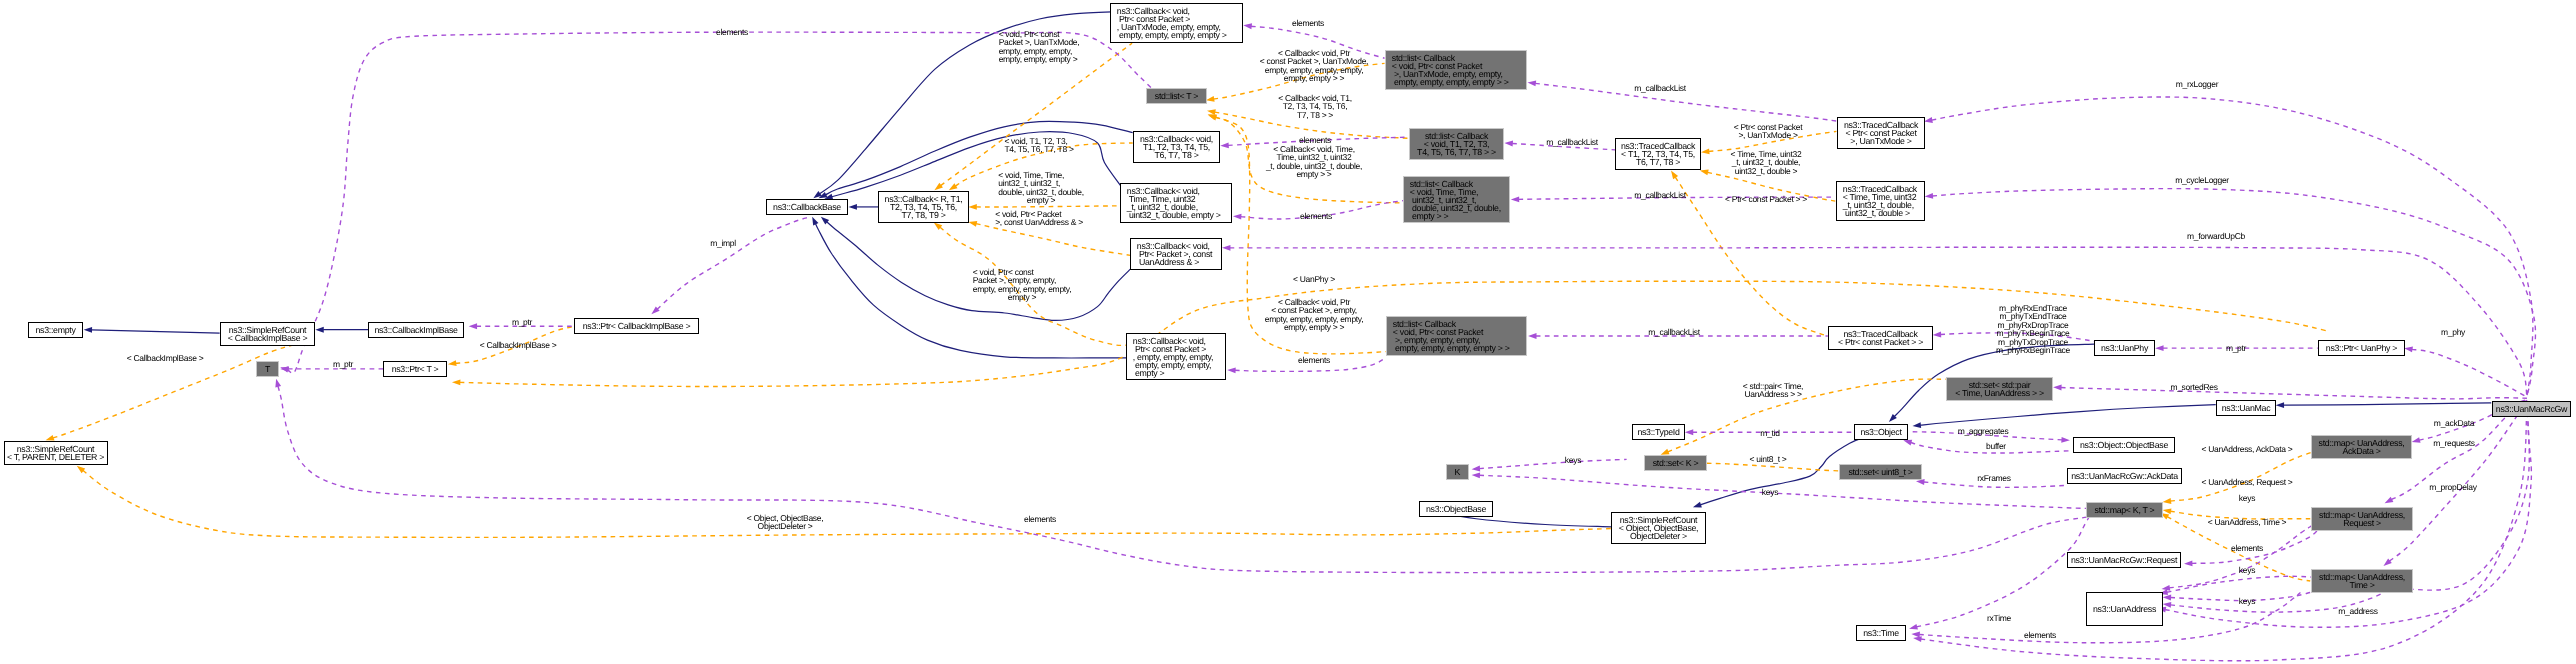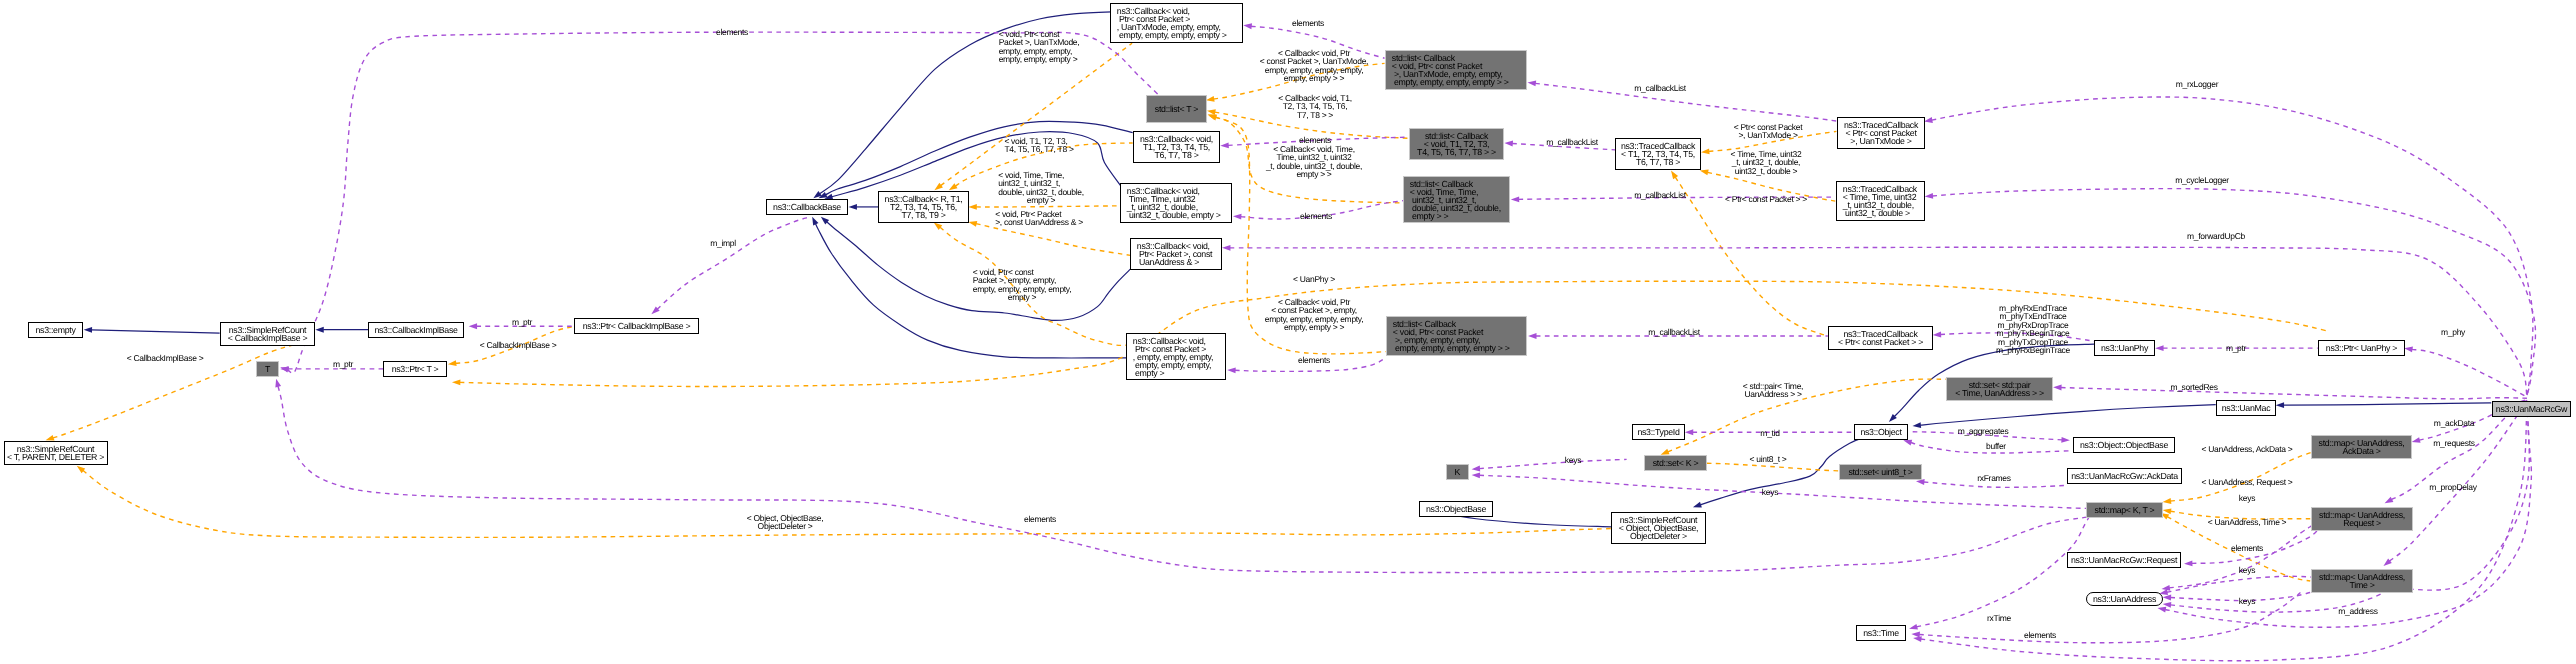--- a/index.html
+++ b/index.html
@@ -174,21 +174,21 @@
 <div class="node class ac" style="left: 28px; top: 322px; width: 55px; height: 16px;"><span>ns3::empty</span></div>
     <div class="node class ac" style="left: 220px; top: 322px; width: 95px; height: 23.6px;"><span>ns3::SimpleRefCount</span><span>&lt; CallbackImplBase &gt;</span></div>
     <div class="node class ac" style="left: 368px; top: 322px; width: 96px; height: 16px;"><span>ns3::CallbackImplBase</span></div>
     <div class="node class ac" style="left: 574px; top: 318px; width: 125px; height: 16px;"><span>ns3::Ptr&lt; CallbackImplBase &gt;</span></div>
     <div class="node class ac" style="left: 3.5px; top: 441px; width: 104px; height: 23.6px;"><span>ns3::SimpleRefCount</span><span>&lt; T, PARENT, DELETER &gt;</span></div>
     <div class="node tmpl ac" style="left: 256px; top: 361px; width: 23px; height: 16px;"><span>T</span></div>
     <div class="node class ac" style="left: 383px; top: 361px; width: 64px; height: 16px;"><span>ns3::Ptr&lt; T &gt;</span></div>
     <div class="node class ac" style="left: 766px; top: 199px; width: 82px; height: 16px;"><span>ns3::CallbackBase</span></div>
     <div class="node class ac" style="left: 878px; top: 191px; width: 91px; height: 32px;"><span>ns3::Callback&lt; R, T1,</span><span>T2, T3, T4, T5, T6,</span><span>T7, T8, T9 &gt;</span></div>
     <div class="node class al" style="left: 1110px; top: 2.9px; width: 133px; height: 40px;"><span>ns3::Callback&lt; void,</span><span> Ptr&lt; const Packet &gt;</span><span>, UanTxMode, empty, empty,</span><span> empty, empty, empty, empty &gt;</span></div>
-    <div class="node tmpl ac" style="left: 1146px; top: 95px; width: 61px; height: 28px;"><span>std::list&lt; T &gt;</span></div>
+    <div class="node tmpl ac" style="left: 1146px; top: 88px; width: 61px; height: 16px;"><span>std::list&lt; T &gt;</span></div>
     <div class="node class ac" style="left: 1133px; top: 131px; width: 87px; height: 32px;"><span>ns3::Callback&lt; void,</span><span>T1, T2, T3, T4, T5,</span><span>T6, T7, T8 &gt;</span></div>
     <div class="node class al" style="left: 1120px; top: 183px; width: 112px; height: 40px;"><span>ns3::Callback&lt; void,</span><span> Time, Time, uint32</span><span>_t, uint32_t, double,</span><span> uint32_t, double, empty &gt;</span></div>
     <div class="node class al" style="left: 1130px; top: 238px; width: 92px; height: 32px;"><span>ns3::Callback&lt; void,</span><span> Ptr&lt; Packet &gt;, const</span><span> UanAddress &amp; &gt;</span></div>
     <div class="node class al" style="left: 1126px; top: 333px; width: 100px; height: 47px;"><span>ns3::Callback&lt; void,</span><span> Ptr&lt; const Packet &gt;</span><span>, empty, empty, empty,</span><span> empty, empty, empty,</span><span> empty &gt;</span></div>
     <div class="node tmpl al" style="left: 1385px; top: 50px; width: 142px; height: 40px;"><span>std::list&lt; Callback</span><span>&lt; void, Ptr&lt; const Packet</span><span> &gt;, UanTxMode, empty, empty,</span><span> empty, empty, empty, empty &gt; &gt;</span></div>
     <div class="node tmpl ac" style="left: 1409px; top: 128px; width: 95px; height: 32px;"><span>std::list&lt; Callback</span><span>&lt; void, T1, T2, T3,</span><span>T4, T5, T6, T7, T8 &gt; &gt;</span></div>
     <div class="node tmpl al" style="left: 1403px; top: 176px; width: 107px; height: 47px;"><span>std::list&lt; Callback</span><span>&lt; void, Time, Time,</span><span> uint32_t, uint32_t,</span><span> double, uint32_t, double,</span><span> empty &gt; &gt;</span></div>
     <div class="node tmpl al" style="left: 1386px; top: 316px; width: 141px; height: 40px;"><span>std::list&lt; Callback</span><span>&lt; void, Ptr&lt; const Packet</span><span> &gt;, empty, empty, empty,</span><span> empty, empty, empty, empty &gt; &gt;</span></div>
     <div class="node class ac" style="left: 1615px; top: 138px; width: 86px; height: 32px;"><span>ns3::TracedCallback</span><span>&lt; T1, T2, T3, T4, T5,</span><span>T6, T7, T8 &gt;</span></div>
     <div class="node class ac" style="left: 1837px; top: 117px; width: 88px; height: 32px;"><span>ns3::TracedCallback</span><span>&lt; Ptr&lt; const Packet</span><span>&gt;, UanTxMode &gt;</span></div>
@@ -206,21 +206,21 @@
     <div class="node tmpl ac" style="left: 2311px; top: 435px; width: 101px; height: 23.6px;"><span>std::map&lt; UanAddress,</span><span>AckData &gt;</span></div>
     <div class="node tmpl ac" style="left: 1446px; top: 464px; width: 22.5px; height: 16px;"><span>K</span></div>
     <div class="node tmpl ac" style="left: 1627px; top: 455px; width: 63px; height: 16px; margin-left: 17px;"><span>std::set&lt; K &gt;</span></div>
     <div class="node tmpl ac" style="left: 1839px; top: 464px; width: 83px; height: 16px;"><span>std::set&lt; uint8_t &gt;</span></div>
     <div class="node class ac" style="left: 1419px; top: 501px; width: 74px; height: 16px;"><span>ns3::ObjectBase</span></div>
     <div class="node class ac" style="left: 1611px; top: 512px; width: 95px; height: 32px;"><span>ns3::SimpleRefCount</span><span>&lt; Object, ObjectBase,</span><span>ObjectDeleter &gt;</span></div>
     <div class="node tmpl ac" style="left: 2086px; top: 502px; width: 77px; height: 16px;"><span>std::map&lt; K, T &gt;</span></div>
     <div class="node tmpl ac" style="left: 2311px; top: 507px; width: 102px; height: 23.6px;"><span>std::map&lt; UanAddress,</span><span>Request &gt;</span></div>
     <div class="node tmpl ac" style="left: 2311px; top: 569px; width: 102px; height: 23.6px;"><span>std::map&lt; UanAddress,</span><span>Time &gt;</span></div>
     <div class="node class ac" style="left: 2067px; top: 552px; width: 114px; height: 16px;"><span>ns3::UanMacRcGw::Request</span></div>
-    <div class="node class ac" style="left: 2086px; top: 592px; width: 77px; height: 14px; border-radius: 7px;"><span>ns3::UanAddress</span></div>
+    <div class="node class ac" style="left: 2086px; top: 592px; width: 77px; height: 34px;"><span>ns3::UanAddress</span></div>
     <div class="node class ac" style="left: 1856px; top: 625px; width: 50px; height: 16px;"><span>ns3::Time</span></div>
     <div class="elabel c" style="left: 732px; top: 32px;"><span>elements</span></div>
     <div class="elabel" style="left: 1039px; top: 47px;"><span>&lt; void, Ptr&lt; const</span><span>Packet &gt;, UanTxMode,</span><span>empty, empty, empty,</span><span>empty, empty, empty &gt;</span></div>
     <div class="elabel" style="left: 1039px; top: 145px;"><span>&lt; void, T1, T2, T3,</span><span>T4, T5, T6, T7, T8 &gt;</span></div>
     <div class="elabel" style="left: 1041px; top: 188px;"><span>&lt; void, Time, Time,</span><span>uint32_t, uint32_t,</span><span>double, uint32_t, double,</span><span class="cl">empty &gt;</span></div>
     <div class="elabel" style="left: 1039px; top: 218px;"><span>&lt; void, Ptr&lt; Packet</span><span>&gt;, const UanAddress &amp; &gt;</span></div>
     <div class="elabel" style="left: 1022px; top: 285px;"><span>&lt; void, Ptr&lt; const</span><span>Packet &gt;, empty, empty,</span><span>empty, empty, empty, empty,</span><span class="cl">empty &gt;</span></div>
     <div class="elabel c" style="left: 723px; top: 243px;"><span>m_impl</span></div>
     <div class="elabel c" style="left: 522px; top: 322px;"><span>m_ptr</span></div>
     <div class="elabel c" style="left: 518px; top: 345px;"><span>&lt; CallbackImplBase &gt;</span></div>

